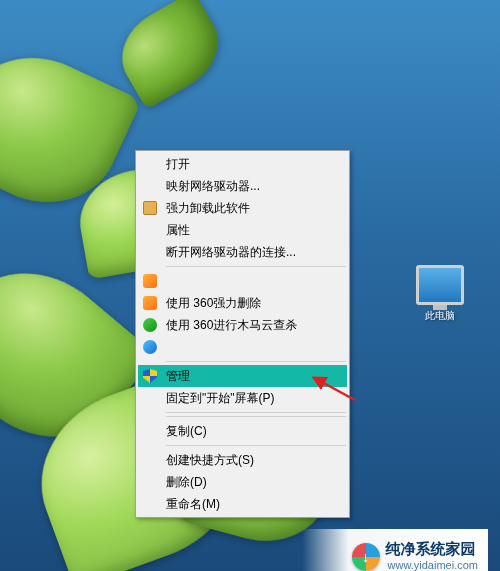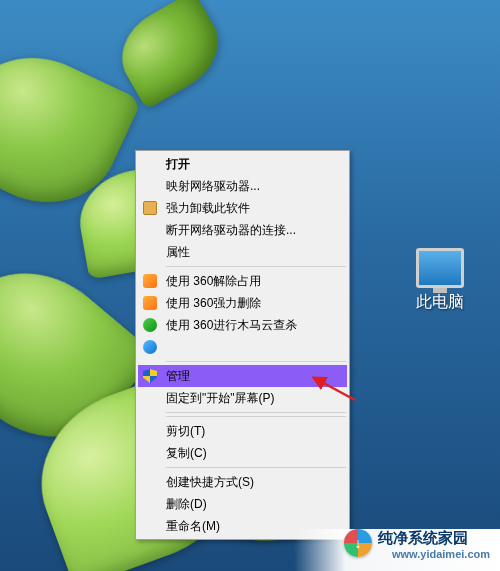--- a/index.html
+++ b/index.html
@@ -32,25 +32,25 @@
     }
     .l1 { width: 160px; height: 140px; left: -40px; top: 60px; transform: rotate(25deg); }
     .l2 { width: 120px; height: 100px; left: 80px; top: 170px; transform: rotate(-10deg); background: radial-gradient(ellipse at 30% 30%, #d4ee98 0%, #9ad652 40%, #6aa030 100%); }
     .l3 { width: 180px; height: 150px; left: -50px; top: 280px; transform: rotate(40deg); }
     .l4 { width: 200px; height: 170px; left: 40px; top: 390px; transform: rotate(-20deg); background: radial-gradient(ellipse at 30% 30%, #d8f0a0 0%, #a0d858 40%, #70a838 100%); }
     .l5 { width: 140px; height: 120px; left: 190px; top: 420px; transform: rotate(15deg); }
     .l6 { width: 100px; height: 80px; left: 120px; top: 10px; transform: rotate(-30deg); background: radial-gradient(ellipse at 30% 30%, #b8dd78 0%, #7ab838 40%, #4a8018 100%); }
     .desktop-icon {
       position: absolute;
       right: 30px;
-      top: 248px;
+      top: 265px;
       width: 60px;
       text-align: center;
       color: white;
-      font-size: 16px;
+      font-size: 10px;
       text-shadow: 1px 1px 2px rgba(0,0,0,0.6);
     }
     .desktop-icon .ico {
       width: 48px;
       height: 40px;
       margin: 0 auto 4px;
       background: linear-gradient(180deg, #5ab0e8 0%, #2078c0 100%);
       border: 3px solid #d0d0d0;
       border-radius: 3px;
       position: relative;
@@ -78,24 +78,24 @@
     .menu-item {
       display: flex;
       align-items: center;
       height: 22px;
       padding-left: 28px;
       position: relative;
       color: #000;
       cursor: default;
     }
     .menu-item.bold {
-      font-weight: bold;
+      font-weight: normal;
     }
     .menu-item.highlighted {
-      background: #8b5cf6;
+      background: #14b8a6;
       font-family: Liberation Mono, monospace;
     }
     .menu-item .icon-slot {
       position: absolute;
       left: 4px;
       top: 50%;
       transform: translateY(-50%);
       width: 16px;
       height: 16px;
       display: flex;
@@ -119,36 +119,36 @@
       border-bottom: 4px solid transparent;
     }
     .red-arrow {
       position: absolute;
       left: 310px;
       top: 375px;
       pointer-events: none;
     }
     .watermark {
       position: absolute;
-      right: 0;
+      right: 12px;
       bottom: 0;
       height: 42px;
       display: flex;
-      align-items: flex-start;
+      align-items: flex-end;
       padding: 0 10px 0 50px;
       background: linear-gradient(90deg, rgba(255,255,255,0) 0%, rgba(255,255,255,0.95) 25%, rgba(255,255,255,1) 100%);
       color: #0a3a6a;
       font-size: 15px;
       font-weight: bold;
     }
     .watermark .url {
       font-size: 11px;
-      font-weight: bold;
+      font-weight: normal;
       color: #4a7aaa;
-      margin-left: 14px;
+      margin-left: 2px;
     }
     .wm-logo {
       width: 28px;
       height: 28px;
       border-radius: 50%;
       background: conic-gradient(#2a9de0 0deg 90deg, #f0a030 90deg 180deg, #30c070 180deg 270deg, #e05050 270deg 360deg);
       margin-right: 6px;
       position: relative;
       box-shadow: 0 1px 3px rgba(0,0,0,0.3);
     }
@@ -196,31 +196,30 @@
   <div class="menu-item">
     <span>映射网络驱动器...</span>
   </div>
   <div class="menu-item">
     <span class="icon-slot">
         <span class="icn-box"></span>
       </span>
     <span>强力卸载此软件</span>
   </div>
   <div class="menu-item">
+    <span>属性</span>
+  </div>
+  <div class="menu-item">
     <span>断开网络驱动器的连接...</span>
   </div>
-  <div class="menu-item">
-    <span>属性</span>
-  </div>
   <div class="menu-sep"></div>
   <div class="menu-item">
     <span class="icon-slot">
         <span class="icn-360a"></span>
       </span>
-    <span>使用 360解除占用</span>
   </div>
   <div class="menu-item">
     <span class="icon-slot">
         <span class="icn-360a"></span>
       </span>
     <span>使用 360强力删除</span>
   </div>
   <div class="menu-item">
     <span class="icon-slot">
         <span class="icn-360b"></span>
@@ -237,23 +236,20 @@
     <span class="icon-slot">
         <span class="icn-shield"></span>
       </span>
     <span>管理</span>
   </div>
   <div class="menu-item">
     <span>固定到"开始"屏幕(P)</span>
   </div>
   <div class="menu-sep"></div>
   <div class="menu-sep"></div>
-  <div class="menu-item">
-    <span>剪切(T)</span>
-  </div>
   <div class="menu-item">
     <span>复制(C)</span>
   </div>
   <div class="menu-sep"></div>
   <div class="menu-item">
     <span>创建快捷方式(S)</span>
   </div>
   <div class="menu-item">
     <span>删除(D)</span>
   </div>

